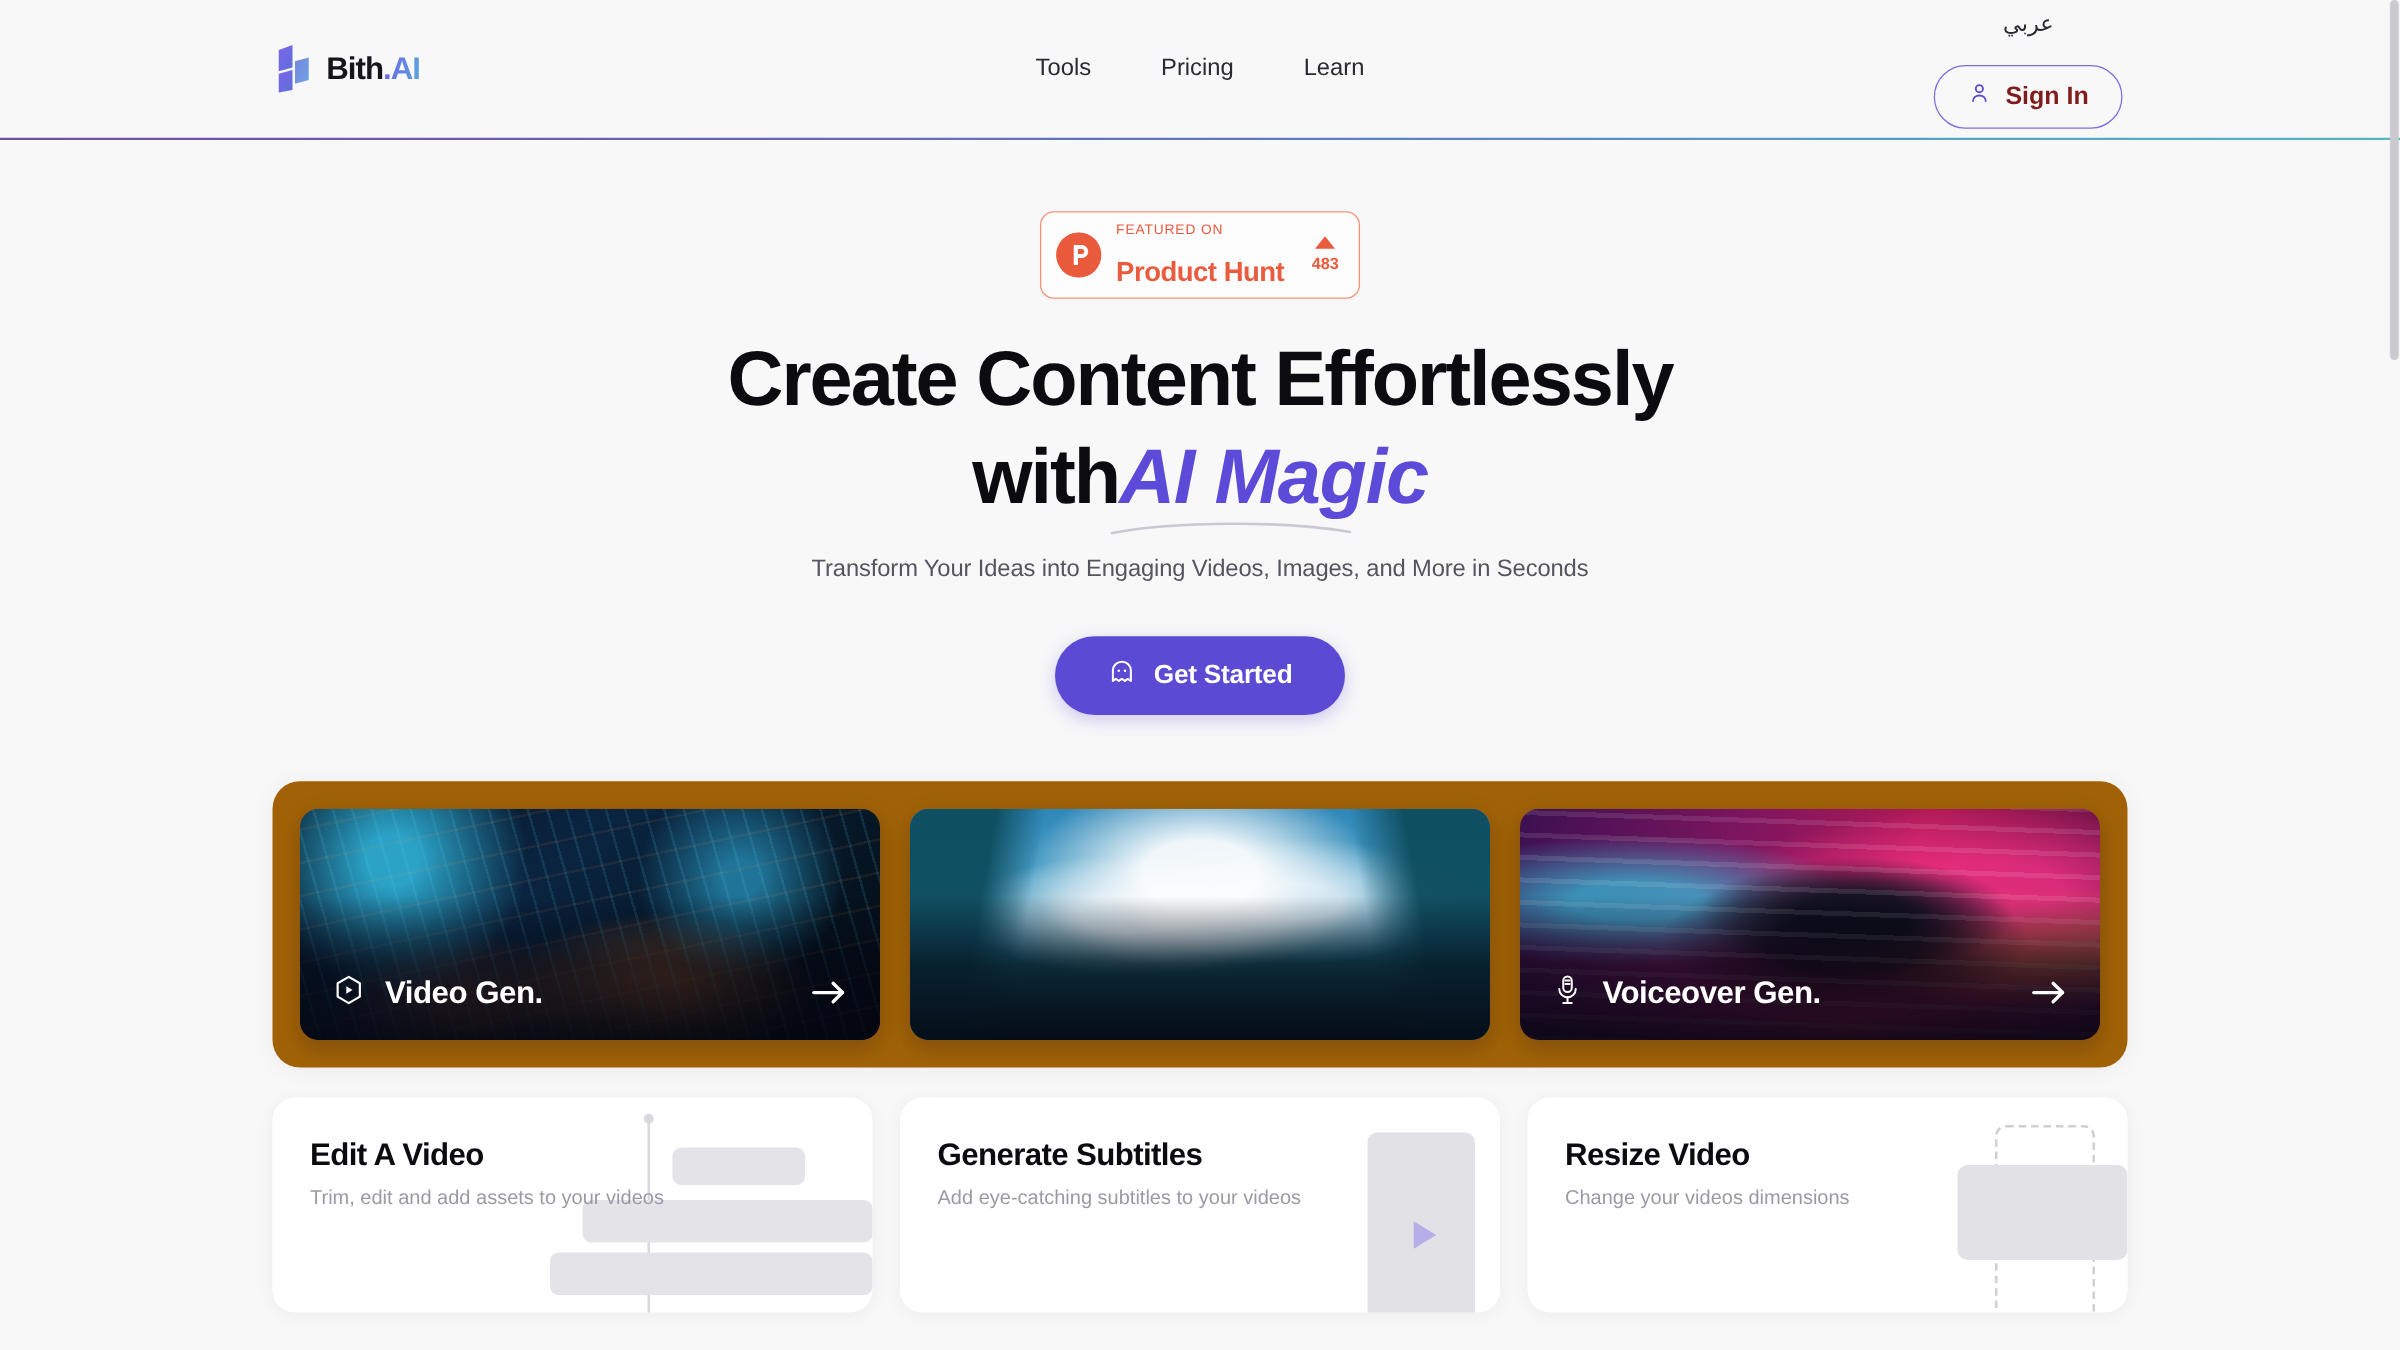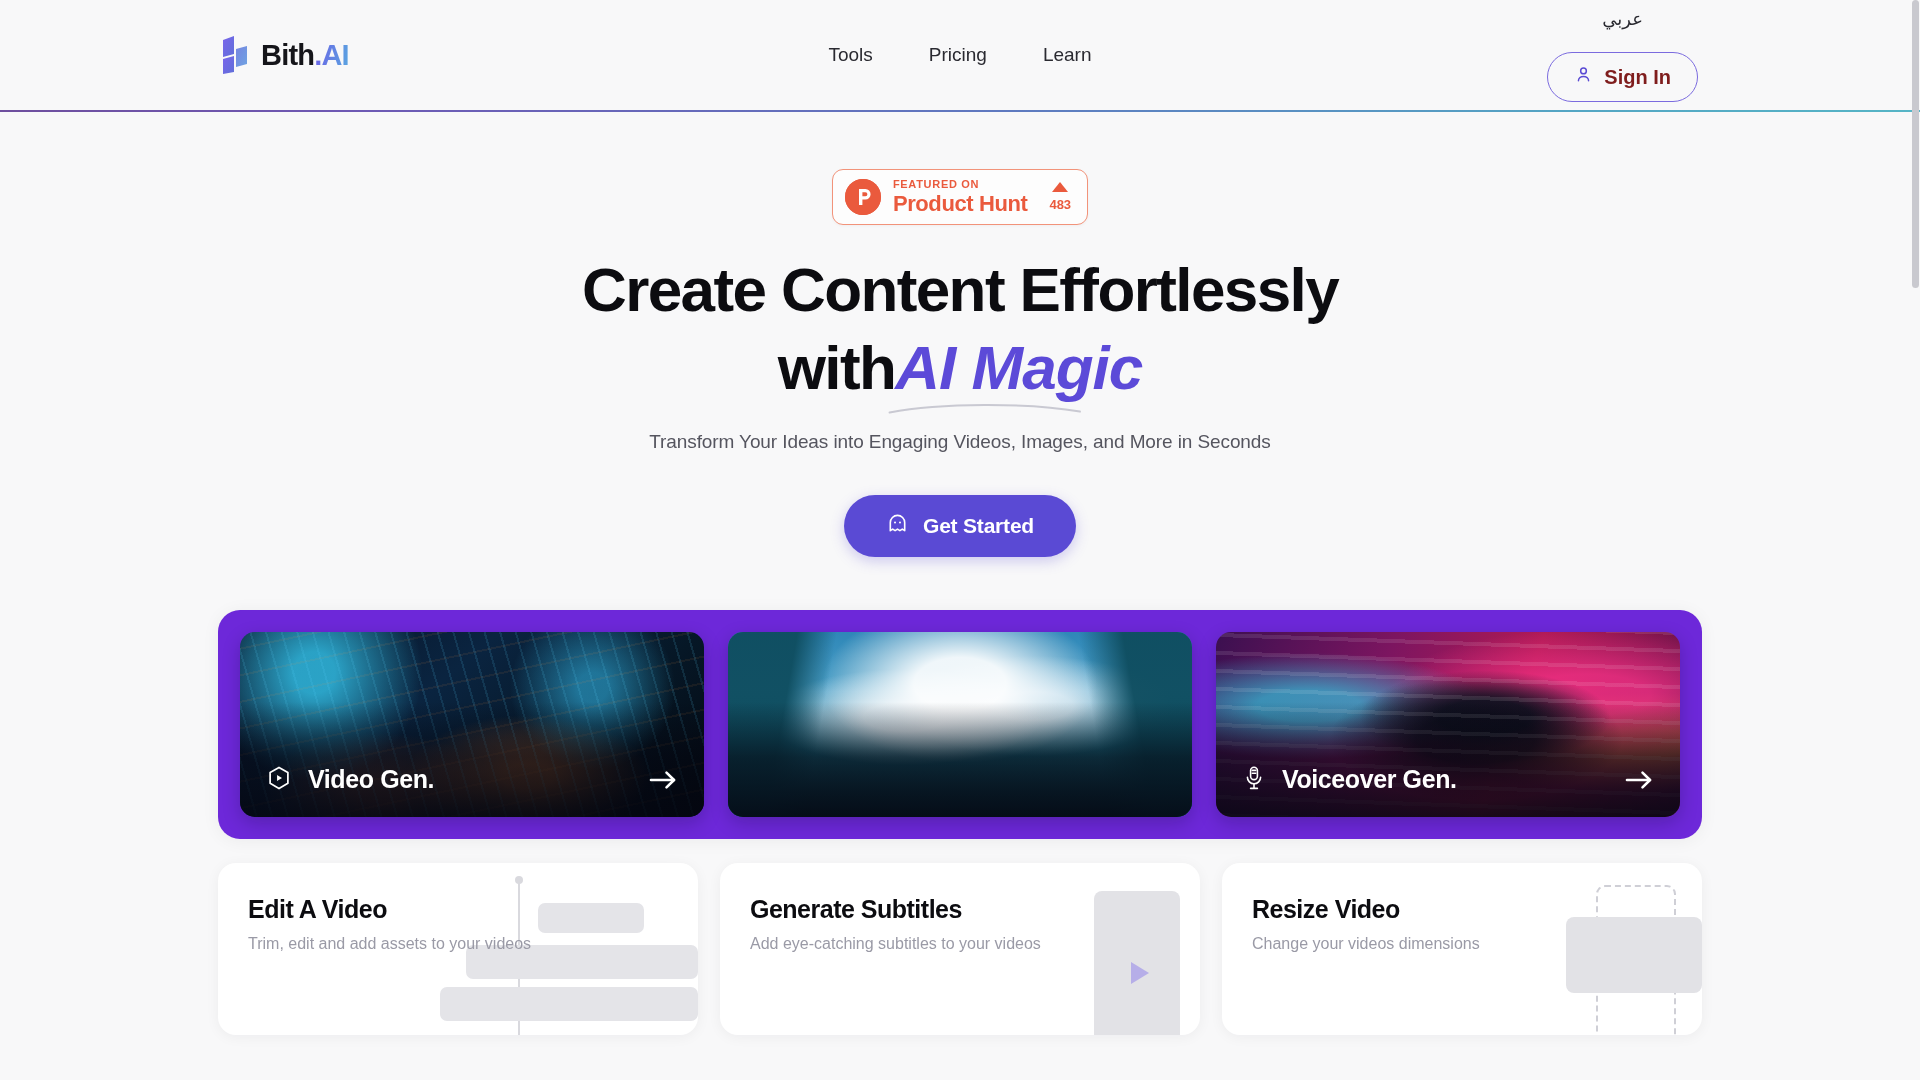--- a/index.html
+++ b/index.html
@@ -31,21 +31,21 @@
     align-items:center;
     gap:9px;
     cursor:pointer;
   }
   .brand-mark{
     width:30px;height:40px;
     position:relative;
     flex:0 0 auto;
   }
   .brand-text{
-    font-size:29px;
+    font-size:25px;
     font-weight:bold;
     letter-spacing:-0.8px;
     line-height:1;
     white-space:nowrap;
   }
   .brand-text .dark{color:#15151a;}
   .brand-text .grad{
     background:linear-gradient(100deg,#6c5ce7 0%,#5aa7e0 100%);
     -webkit-background-clip:text;
     background-clip:text;
@@ -123,25 +123,25 @@
   .ph-logo{
     width:36px;height:36px;border-radius:50%;
     background:#ea5a3d;
     display:flex;align-items:center;justify-content:center;
     flex:0 0 auto;
   }
   .ph-logo svg{display:block;}
   .ph-text{text-align:left;line-height:1;}
   .ph-kicker{
     font-size:11px;
-    font-weight:bold;
+    font-weight:normal;
     color:#ea5a3d;
     letter-spacing:.7px;
     display:block;
-    margin-bottom:3px;
+    margin-bottom:17px;
   }
   .ph-name{
     font-size:22px;
     font-weight:bold;
     color:#ea5a3d;
     letter-spacing:-.4px;
     display:block;
   }
   .ph-votes{
     text-align:center;
@@ -212,21 +212,21 @@
     letter-spacing:-.2px;
     cursor:pointer;
     font-family:inherit;
     box-shadow:0 4px 14px rgba(90,74,212,.28);
   }
 
   
   .gen-panel{
     margin:53px auto 0;
     width:1484px;
-    background:#6d28d9;
+    background:#a16207;
     border-radius:22px;
     padding:22px;
     display:flex;
     gap:24px;
     box-shadow:0 2px 18px rgba(20,20,40,.055);
   }
   .gen-card{
     flex:1 1 0;
     height:185px;
     border-radius:15px;

